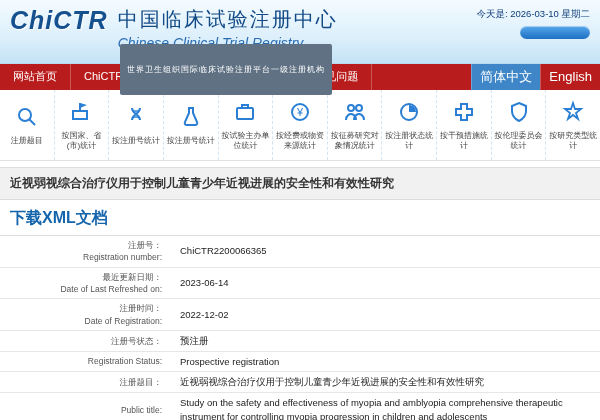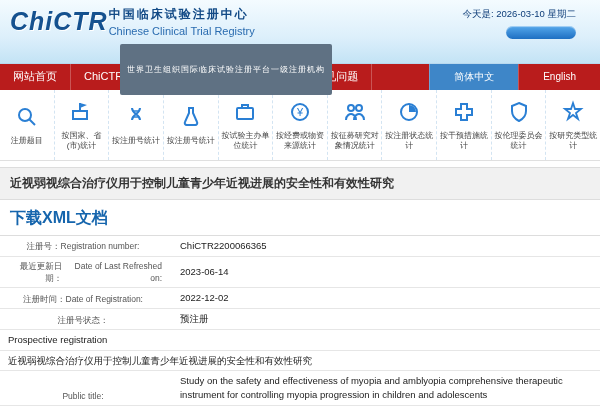--- a/index.html
+++ b/index.html
@@ -2,60 +2,60 @@
 <html><head>
 <meta charset="utf-8">
 <style>
   html,body{margin:0;padding:0}
   body{width:600px;height:420px;overflow:hidden;background:#fff;
        font-family:"Liberation Sans","DejaVu Sans",sans-serif;}
 
   
   .header{height:64px;background:linear-gradient(180deg,#f4fbff 0%,#dceffb 60%,#c3e3f5 100%);
           position:relative;border-bottom:1px solid #b8d8ee;padding:6px 10px;box-sizing:border-box}
-  .logo-row{display:flex;align-items:center;gap:1px}
+  .logo-row{display:flex;gap:10px}
   .logo{font-size:25px;font-weight:bold;font-style:italic;color:#15518f;letter-spacing:1px;
         text-shadow:1px 1px 0 #fff}
-  .title-cn{font-size:12px;font-weight:bold;color:#124a86;letter-spacing:2px}
-  .title-en{font-size:11px;color:#2a6cb0;margin-top:2px}
+  .title-cn{font-size:20px;font-weight:normal;color:#124a86;letter-spacing:2px}
+  .title-en{font-size:14px;font-style:italic;color:#2a6cb0;margin-top:2px}
   .subtitle-badge{position:absolute;left:120px;top:44px;background:#5f7183;color:#fff;
         font-size:8px;padding:20px 7px;border-radius:2px;letter-spacing:1px}
-  .header-right{position:absolute;right:24px;top:8px;text-align:right}
+  .header-right{position:absolute;right:10px;top:8px;text-align:right}
   .today{font-size:9.5px;color:#0d3c78}
   .date-pill{margin-top:5px;margin-left:auto;width:70px;height:13px;border-radius:7px;
         background:linear-gradient(180deg,#55a8ec,#1e6fc2);box-shadow:inset 0 1px 1px rgba(255,255,255,.5)}
 
   
   .nav{height:26px;background:#b91c1c;display:flex;align-items:flex-end}
   .nav-item{padding:0 13px;line-height:27px;font-size:11px;color:#fff;
         border-right:1px solid rgba(255,255,255,.25);cursor:pointer;white-space:nowrap}
   .nav-item.active{background:#c9251d;font-weight:bold}
   .nav-spacer{flex:1}
-  .lang-item{padding:0 24px;line-height:27px;font-size:10px;color:#fff;
+  .lang-item{padding:0 8px;line-height:27px;font-size:13px;color:#fff;
         border-left:1px solid rgba(255,255,255,.25);cursor:pointer;white-space:nowrap}
   .lang-item.cn{background:#3e86c8}
 
   
   .toolbar{display:flex;height:70px;background:#fff;border-bottom:1px solid #e0e0e0}
   .tool-item{flex:1;display:flex;flex-direction:column;align-items:center;justify-content:center;
         gap:3px;border-right:1px dashed #d3e4f2;cursor:pointer;padding:2px 1px;min-width:0}
   .tool-item:last-child{border-right:none}
   .tool-icon{width:24px;height:24px;flex:none}
   .tool-label{font-size:8px;color:#444;text-align:center;line-height:1.2}
 
   
   .page-title{margin-top:6px;background:#f1f1f1;border-top:1px solid #ddd;border-bottom:1px solid #ddd;
         padding:7px 10px;font-size:12px;font-weight:bold;color:#333}
   .download{padding:8px 10px 6px}
   .download a{font-size:16px;font-weight:bold;color:#1565ad;text-decoration:none;cursor:pointer}
 
   .dtable{border-top:1px solid #ddd}
   .trow{display:flex;border-bottom:1px solid #e6e6e6;min-height:19px}
-  .tlabel{width:172px;padding:3px 10px 3px 4px;box-sizing:border-box;display:flex;flex-direction:row;
-        justify-content:center;align-items:flex-end;font-size:8.5px;color:#555;line-height:1.45;text-align:right}
+  .tlabel{width:172px;padding:3px 10px 3px 4px;box-sizing:border-box;display:flex;flex-direction:column;
+        justify-content:center;align-items:flex-end;font-size:8.5px;color:#555;line-height:1.45;}
   .tvalue{flex:1;padding:3px 8px;display:flex;align-items:center;font-size:9.5px;color:#222;line-height:1.45}
 </style>
 </head>
 <body>
 
 <div class="header">
   <div class="logo-row">
     <div class="logo">ChiCTR</div>
     <div class="titles">
       <div class="title-cn">中国临床试验注册中心</div>
@@ -191,23 +191,29 @@
       </div>
       <div class="tvalue">2022-12-02</div>
     </div>
     <div class="trow">
       <div class="tlabel">
         <div>注册号状态：</div>
       </div>
       <div class="tvalue">预注册</div>
     </div>
     <div class="trow">
+      <div class="tlabel">
+        <div>Registration Status:</div>
+      </div>
       <div class="tvalue">Prospective registration</div>
     </div>
     <div class="trow">
+      <div class="tlabel">
+        <div>注册题目：</div>
+      </div>
       <div class="tvalue">近视弱视综合治疗仪用于控制儿童青少年近视进展的安全性和有效性研究</div>
     </div>
     <div class="trow">
       <div class="tlabel">
         <div>Public title:</div>
       </div>
       <div class="tvalue">Study on the safety and effectiveness of myopia and amblyopia comprehensive therapeutic instrument for controlling myopia progression in children and adolescents</div>
     </div>
   </div>
 

